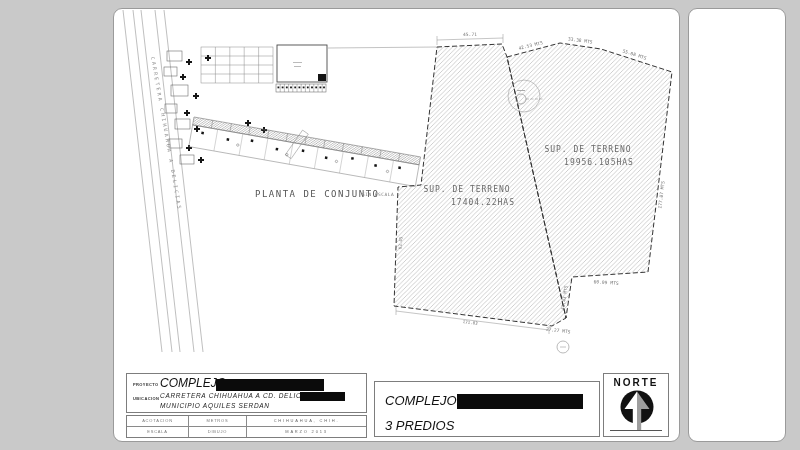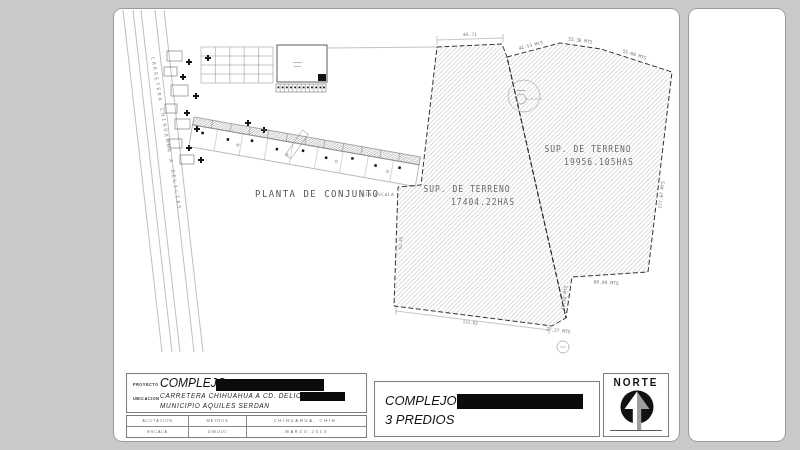--- a/index.html
+++ b/index.html
@@ -250,21 +250,21 @@
     <div class="cell wide">CHIHUAHUA, CHIH.</div>
     <div class="cell">ESCALA</div>
     <div class="cell">DIBUJO</div>
     <div class="cell wide">MARZO 2013</div>
   </div>
 </div>
 
 <div class="tb-box" id="tb-mid">
   <span class="tb-big mid-title" style="left:10px;top:11px;">COMPLEJO</span>
   <span class="redact" style="left:82px;top:12px;width:126px;height:15px;"></span>
-  <span class="tb-big mid-title" style="left:10px;top:30px;">3 PREDIOS</span>
+  <span class="tb-big mid-title" style="left:10px;top:36px;">3 PREDIOS</span>
 </div>
 
 <div class="tb-box" id="tb-north">
   <div class="north-title">NORTE</div>
   <svg width="40" height="44" viewBox="0 0 40 44" style="left:13px;top:14px;">
     <circle cx="20" cy="19" r="16.5" fill="#111"></circle>
     <polygon points="20,3.5 7.5,21 20,21" fill="#ffffff"></polygon>
     <polygon points="20,3.5 32.5,21 20,21" fill="#9e9e9e"></polygon>
     <rect x="15.8" y="21" width="4.2" height="21" fill="#ffffff"></rect>
     <rect x="20" y="21" width="4.2" height="21" fill="#9e9e9e"></rect>

